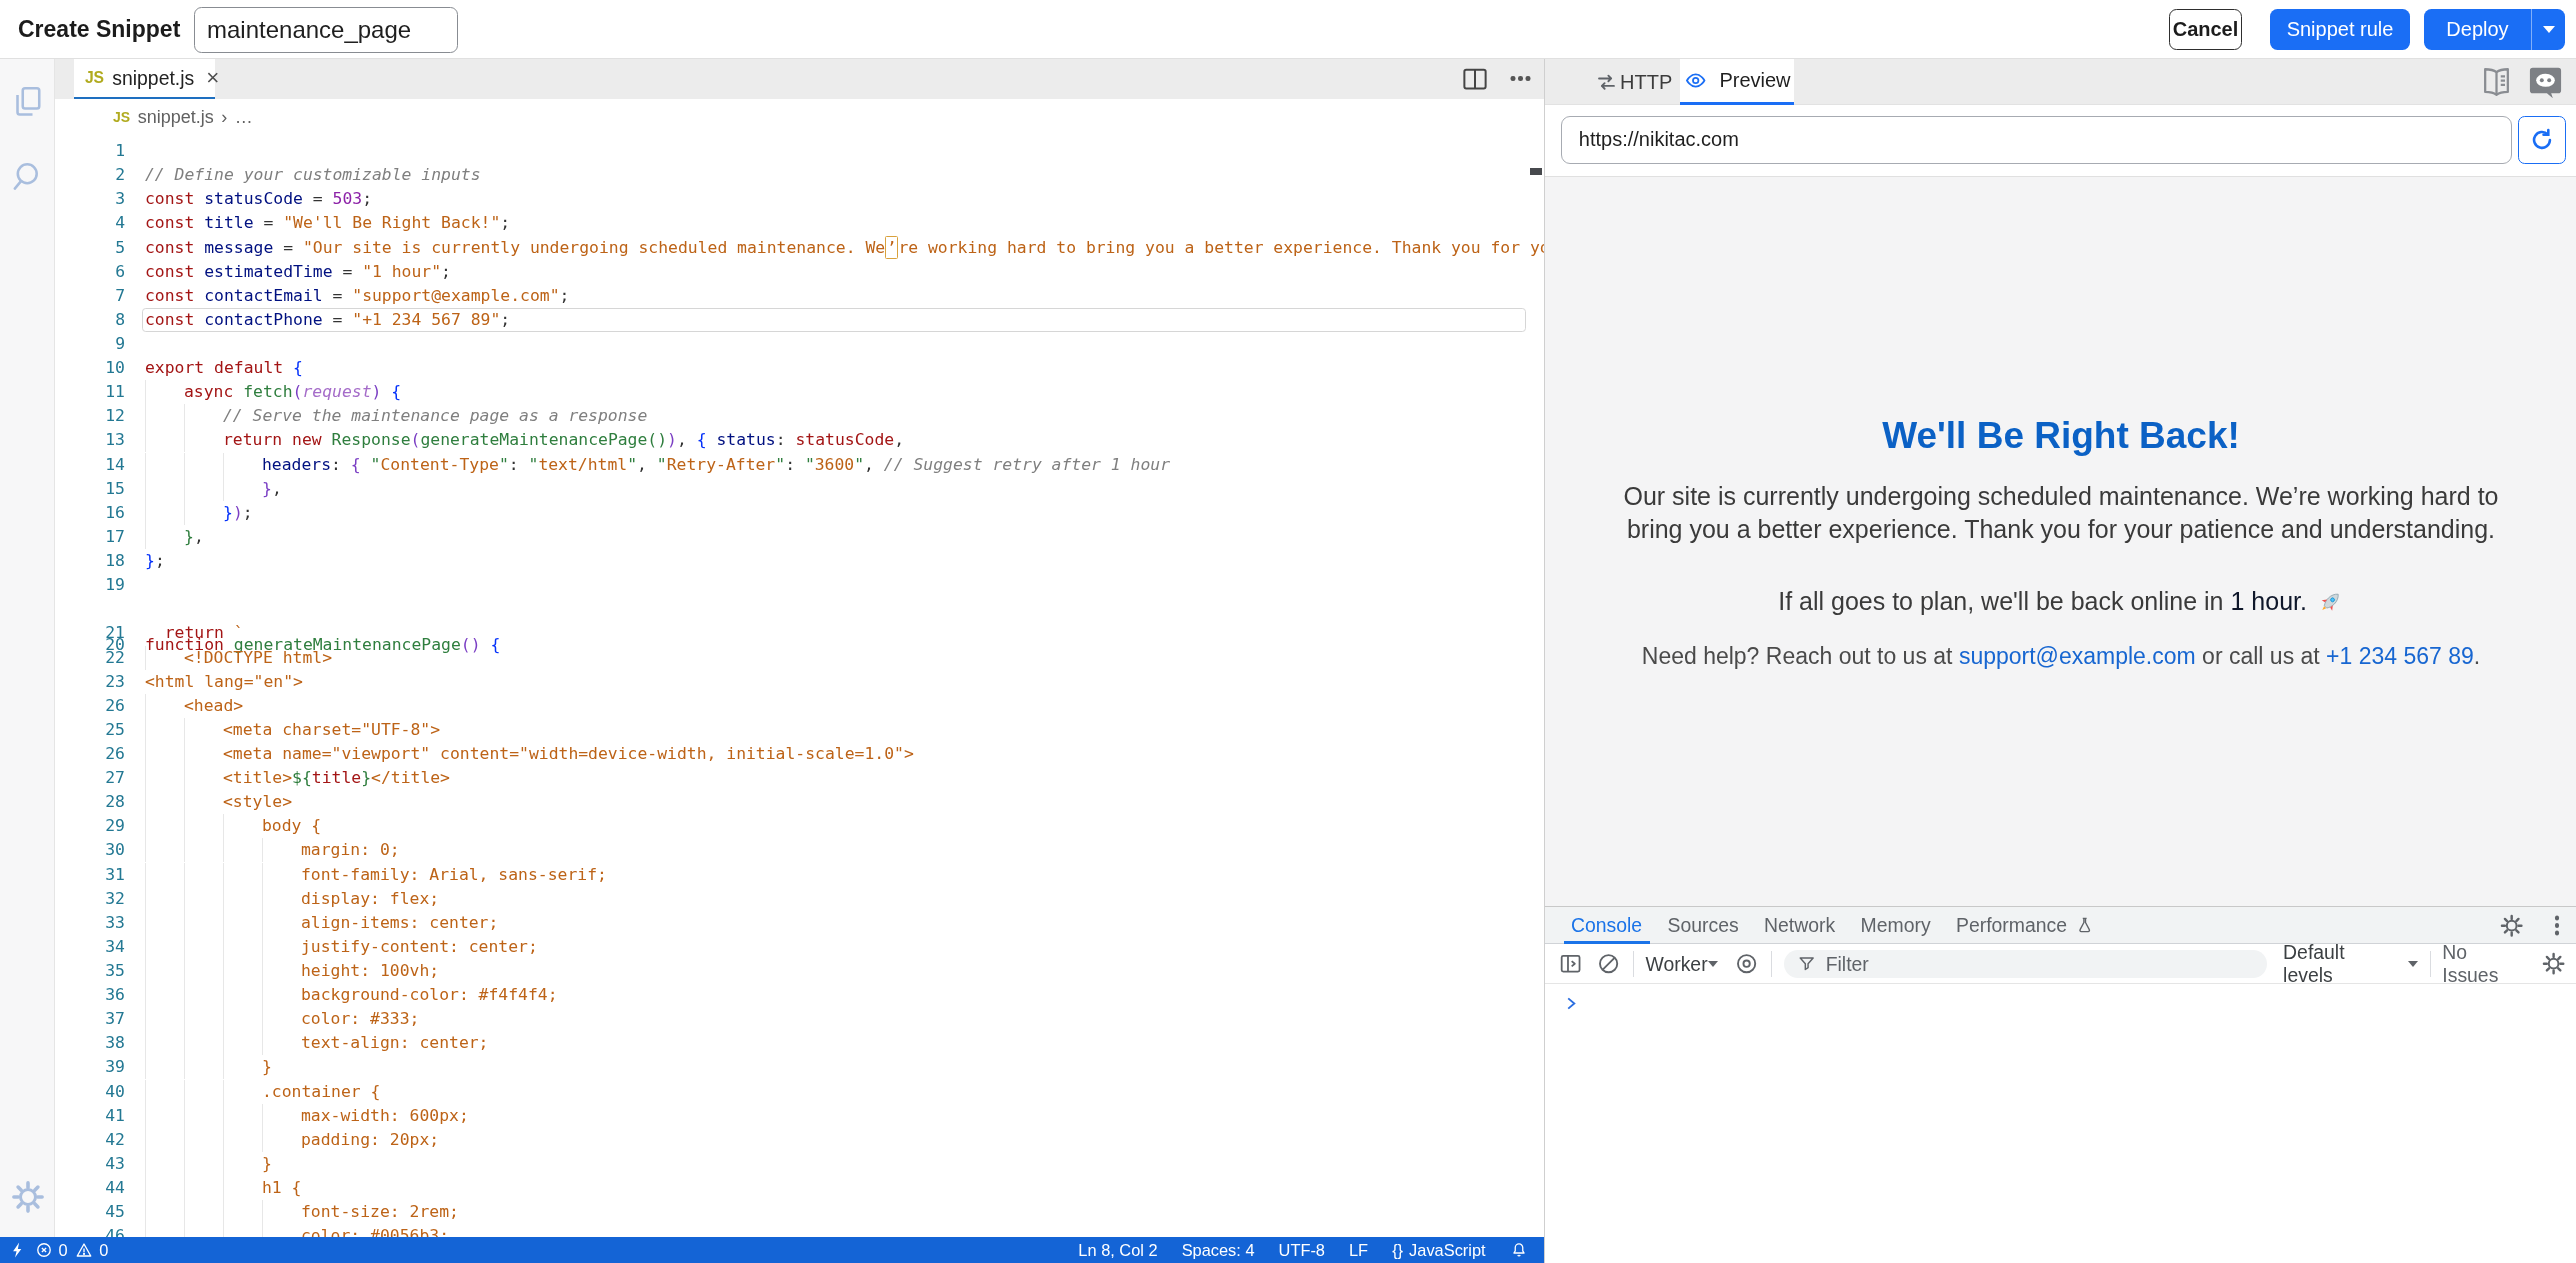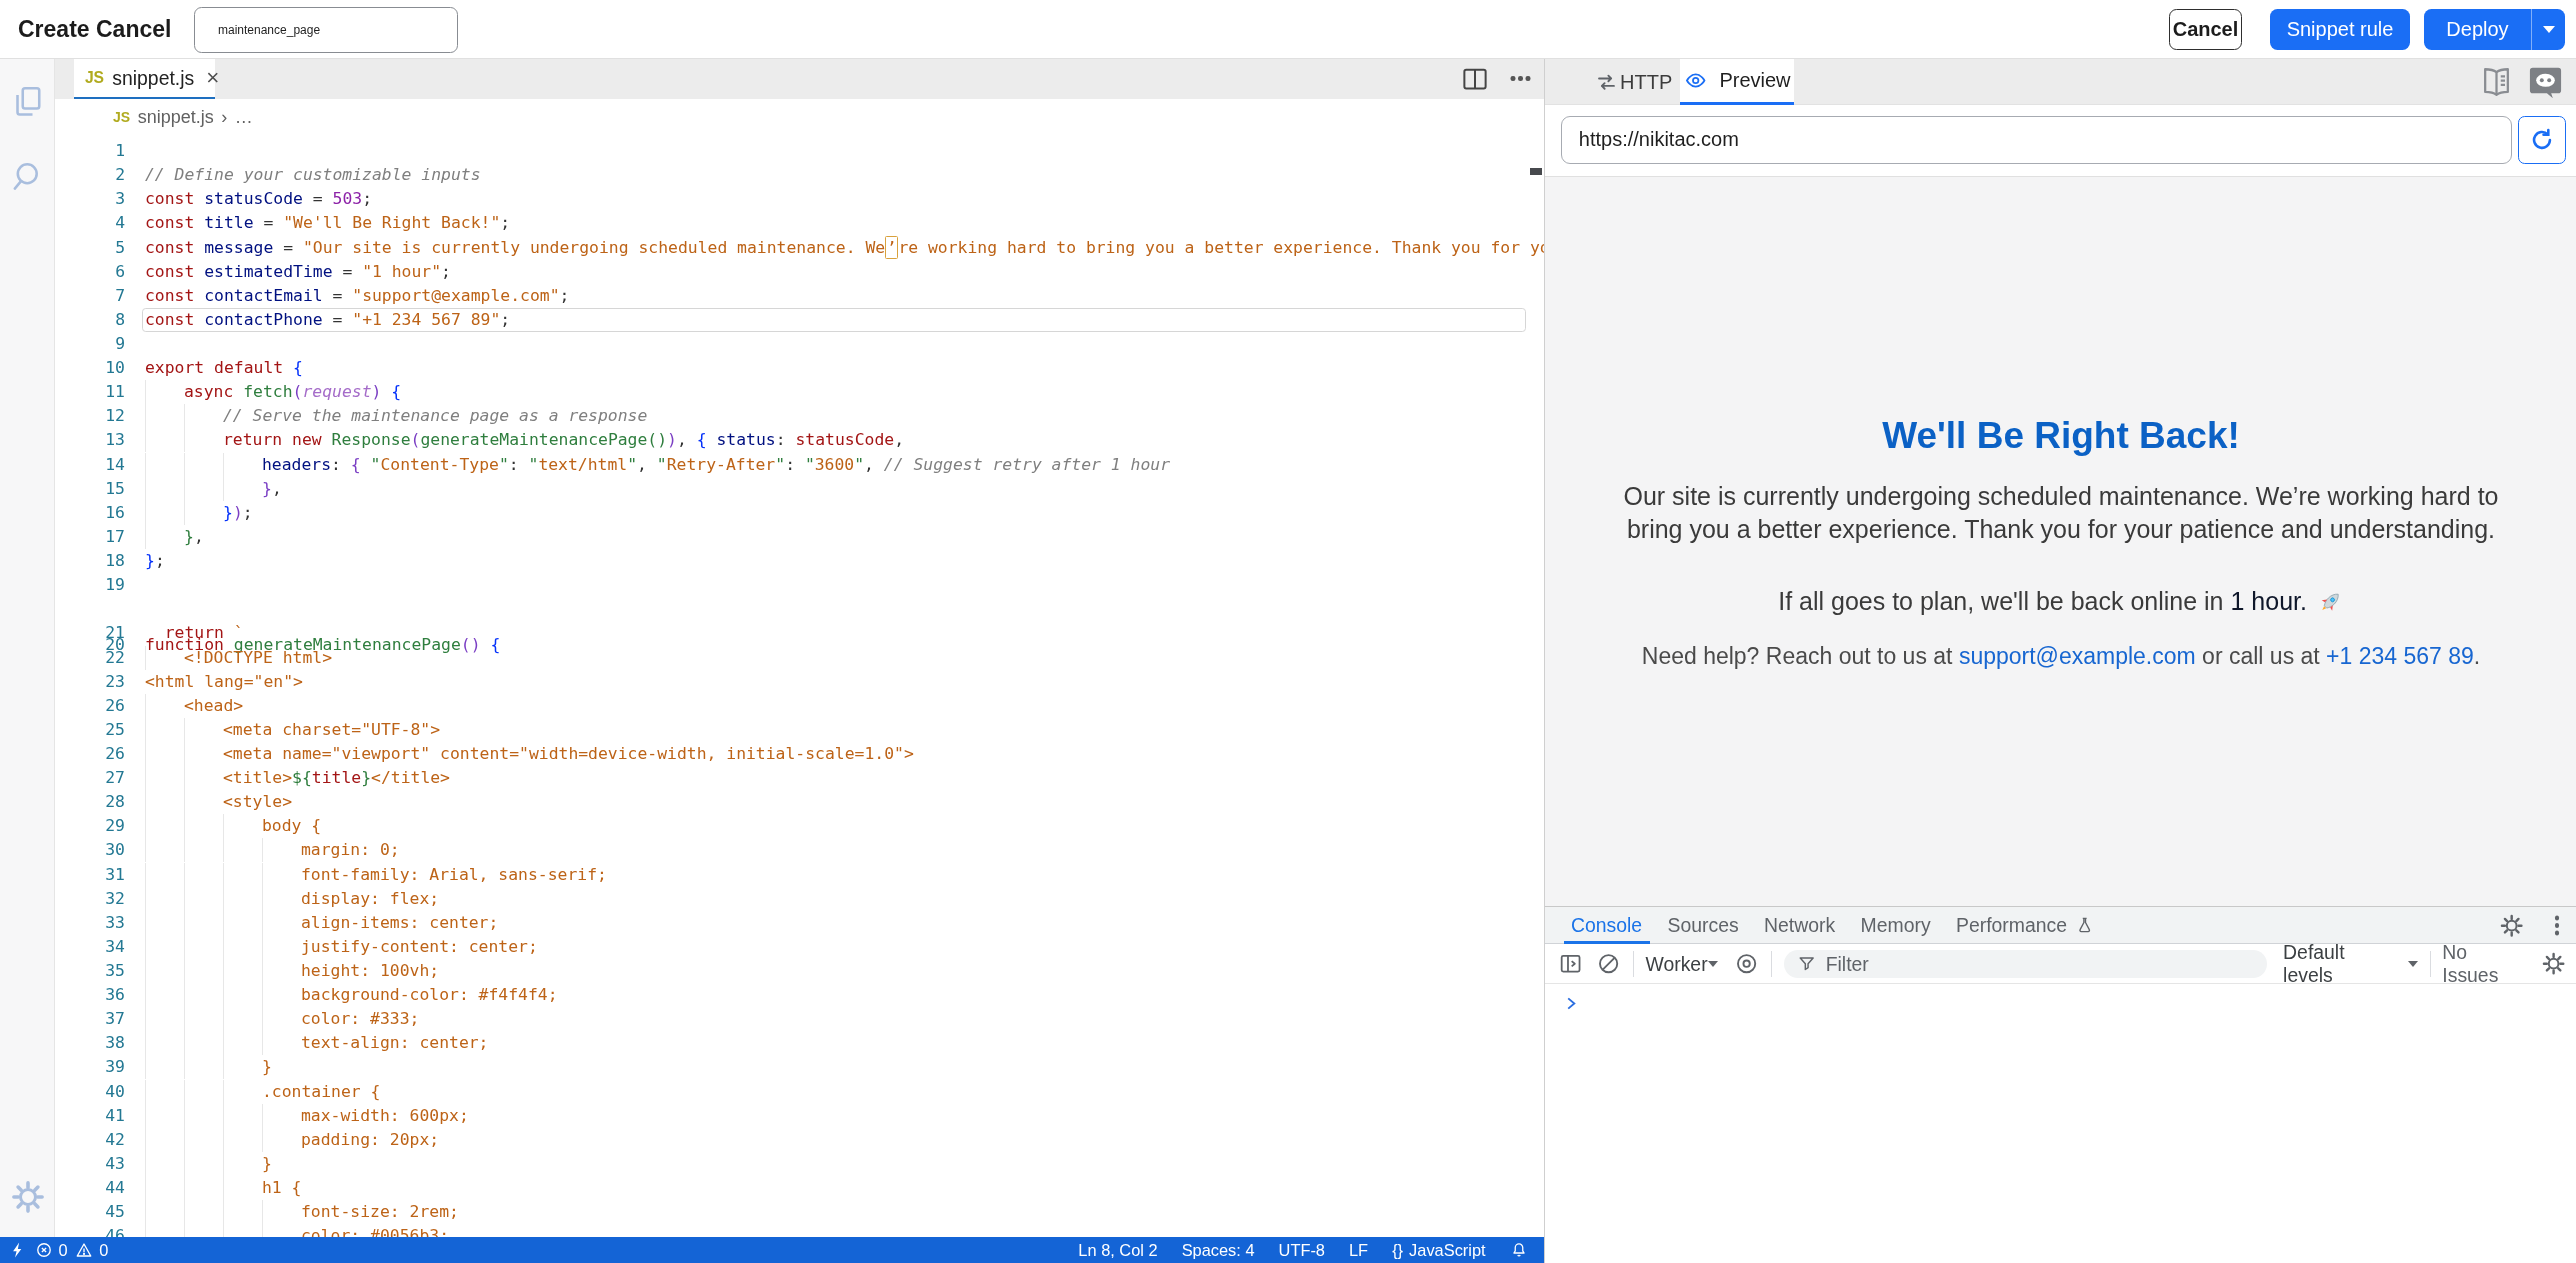--- a/index.html
+++ b/index.html
@@ -5,21 +5,21 @@
   * { margin:0; padding:0; box-sizing:border-box; }
   html,body { width:2576px; height:1263px; overflow:hidden; background:#fff;
     font-family:"Liberation Sans", sans-serif; }
   .app { position:absolute; inset:0; }
 
   
   .topbar { position:absolute; left:0; top:0; width:2576px; height:59px; background:#fff;
     border-bottom:0.7px solid #e0e0e0; }
   .tb-title { position:absolute; left:18px; top:16.4px; font-size:23px; font-weight:bold; color:#1c1c1c; }
   .tb-input { position:absolute; left:194px; top:6.7px; width:264px; height:46px; border:1.5px solid #888c92;
-    border-radius:7.5px; font-size:12px; color:#1f1f1f; padding:0 23px; outline:none;
+    border-radius:7.5px; font-size:24px; color:#1f1f1f; padding:0 12px; outline:none;
     font-family:"Liberation Sans",sans-serif; background:#fff; }
   .btn { position:absolute; top:9px; height:41px; border-radius:7.5px; font-size:20px;
     display:flex; align-items:center; justify-content:center; cursor:pointer; }
   .btn-cancel { left:2169px; width:73px; background:#fff; border:1.5px solid #2e2e2e; color:#1c1c1c;font-weight:bold; }
   .btn-rule { left:2270px; width:140px; background:#1a6ef5; color:#fff; border:none; }
   .btn-deploy { left:2424px; width:141px; background:#1a6ef5; color:#fff; border:none; padding-right:34px; }
   .deploy-caret { position:absolute; right:0; top:0; width:34px; height:41px; border-left:0.7px solid rgba(255,255,255,.45);
     display:flex; align-items:center; justify-content:center; }
   .caret-down { width:0; height:0; border-left:6px solid transparent; border-right:6px solid transparent;
     border-top:7.5px solid #fff; }
@@ -126,21 +126,21 @@
   .no-issues { font-size:19.4px; color:#5f6368; cursor:pointer; }
   .dt-console { position:absolute; left:0; top:78px; width:1032px; height:280px; background:#fff; }
   .prompt-chevron { position:absolute; left:19.4px; top:10.5px; }
 </style>
 </head>
 <body>
 
 <div class="app">
 
   <header class="topbar">
-    <div class="tb-title">Create Cancel</div>
+    <div class="tb-title">Create Snippet</div>
     <input class="tb-input" type="text" value="maintenance_page" style="">
     <button class="btn btn-cancel">Cancel</button>
     <button class="btn btn-rule">Snippet rule</button>
     <button class="btn btn-deploy">
       <span>Deploy</span>
       <span class="deploy-caret">
         <span class="caret-down"></span>
       </span>
     </button>
   </header>

